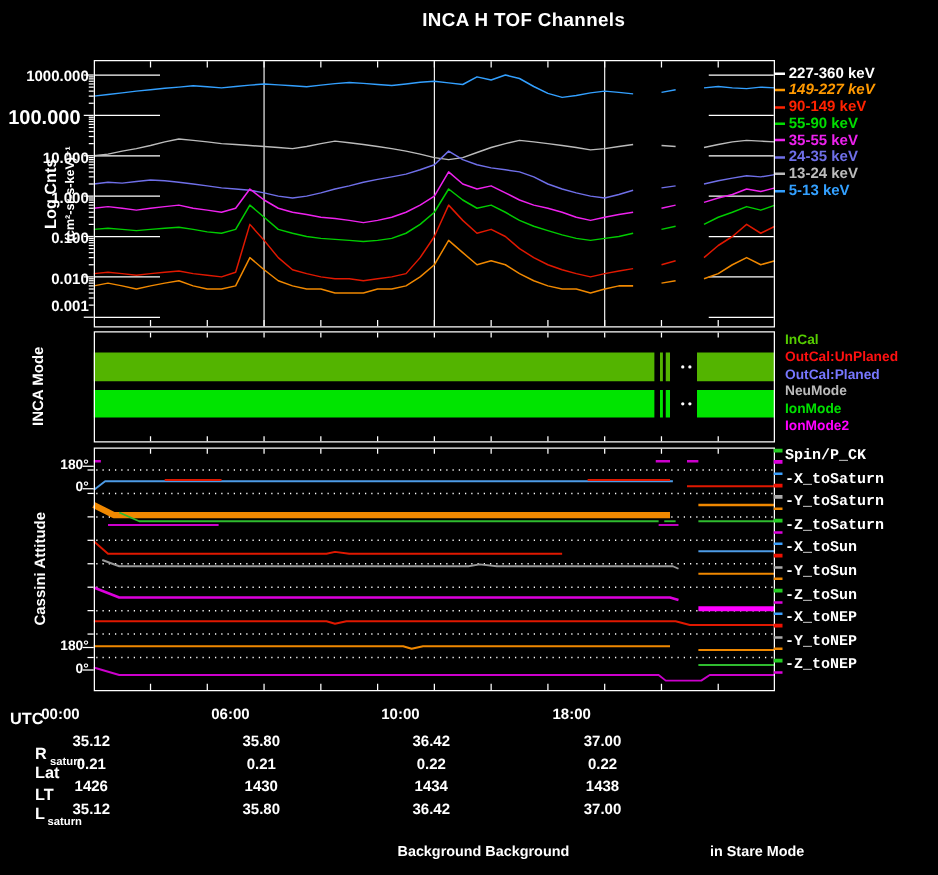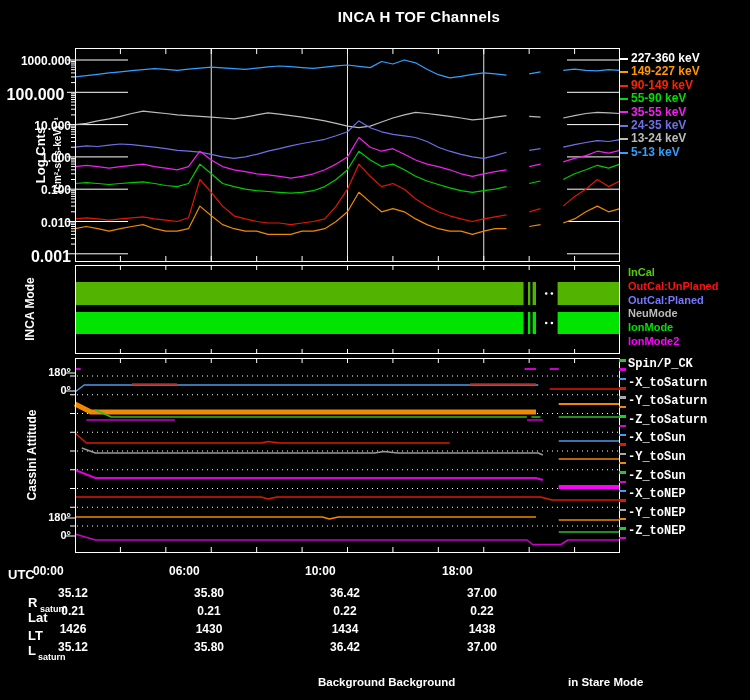--- a/index.html
+++ b/index.html
@@ -259,38 +259,38 @@
       <rect x="0.5" y="0.5" width="544" height="194" fill="none" stroke="#FFF"></rect>
     </svg>
 
   <div id="yticks-top">
       <div class="abs" style="left:0;width:71px;top:54px;text-align:right;font-size:12px;">1000.000</div>
       <div class="abs" style="left:0;width:71px;top:86px;text-align:center;font-size:16px;">100.000</div>
       <div class="abs" style="left:0;width:71px;top:119px;text-align:right;font-size:12px;">10.000</div>
       <div class="abs" style="left:0;width:71px;top:151px;text-align:right;font-size:12px;">1.000</div>
       <div class="abs" style="left:0;width:71px;top:183px;text-align:right;font-size:12px;">0.100</div>
       <div class="abs" style="left:0;width:71px;top:216px;text-align:right;font-size:12px;">0.010</div>
-      <div class="abs" style="left:0;width:71px;top:248px;text-align:right;font-size:16px;">0.001</div>
+      <div class="abs" style="left:0;width:71px;top:238px;text-align:right;font-size:12px;">0.001</div>
     </div>
   <div id="yticks-att">
       <div class="abs" style="left:0;width:71px;top:366px;text-align:right;font-size:11px;">180°</div>
       <div class="abs" style="left:0;width:71px;top:384px;text-align:right;font-size:11px;">0°</div>
       <div class="abs" style="left:0;width:71px;top:511px;text-align:right;font-size:11px;">180°</div>
       <div class="abs" style="left:0;width:71px;top:529px;text-align:right;font-size:11px;">0°</div>
     </div>
   <div id="xticks">
       <div class="abs xtick" style="left:33px;top:564px;">00:00</div>
       <div class="abs xtick" style="left:169px;top:564px;">06:00</div>
       <div class="abs xtick" style="left:305px;top:564px;">10:00</div>
       <div class="abs xtick" style="left:442px;top:564px;">18:00</div>
     </div>
 
   <div class="abs" id="legend-top" style="left:620px;top:52px;width:128px;height:112px;">
       <div class="legrow" style="top: 0px;"><span class="dash" style="background: rgb(255, 255, 255);"></span><span style="color: rgb(255, 255, 255);">227-360 keV</span></div>
-      <div class="legrow" style="top: 13.4px;"><span class="dash" style="background: rgb(255, 153, 0);"></span><span style="color: rgb(255, 153, 0);">149-227 keV</span></div>
+      <div class="legrow" style="top: 13.4px;"><span class="dash" style="background: rgb(255, 153, 0);"></span><span style="color: rgb(255, 153, 0); font-style: italic;">149-227 keV</span></div>
       <div class="legrow" style="top: 26.8px;"><span class="dash" style="background: rgb(255, 34, 0);"></span><span style="color: rgb(255, 34, 0);">90-149 keV</span></div>
       <div class="legrow" style="top: 40.2px;"><span class="dash" style="background: rgb(0, 221, 0);"></span><span style="color: rgb(0, 221, 0);">55-90 keV</span></div>
       <div class="legrow" style="top: 53.6px;"><span class="dash" style="background: rgb(238, 34, 238);"></span><span style="color: rgb(238, 34, 238);">35-55 keV</span></div>
       <div class="legrow" style="top: 67px;"><span class="dash" style="background: rgb(111, 111, 232);"></span><span style="color: rgb(111, 111, 232);">24-35 keV</span></div>
       <div class="legrow" style="top: 80.4px;"><span class="dash" style="background: rgb(187, 187, 187);"></span><span style="color: rgb(187, 187, 187);">13-24 keV</span></div>
       <div class="legrow" style="top: 93.8px;"><span class="dash" style="background: rgb(51, 160, 255);"></span><span style="color: rgb(51, 160, 255);">5-13 keV</span></div>
     </div>
   <div class="abs" id="legend-mode" style="left:628px;top:266px;width:120px;height:90px;">
       <div class="modrow" style="top: 0px; color: rgb(85, 204, 0);">InCal</div>
       <div class="modrow" style="top: 13.8px; color: rgb(255, 17, 17);">OutCal:UnPlaned</div>

